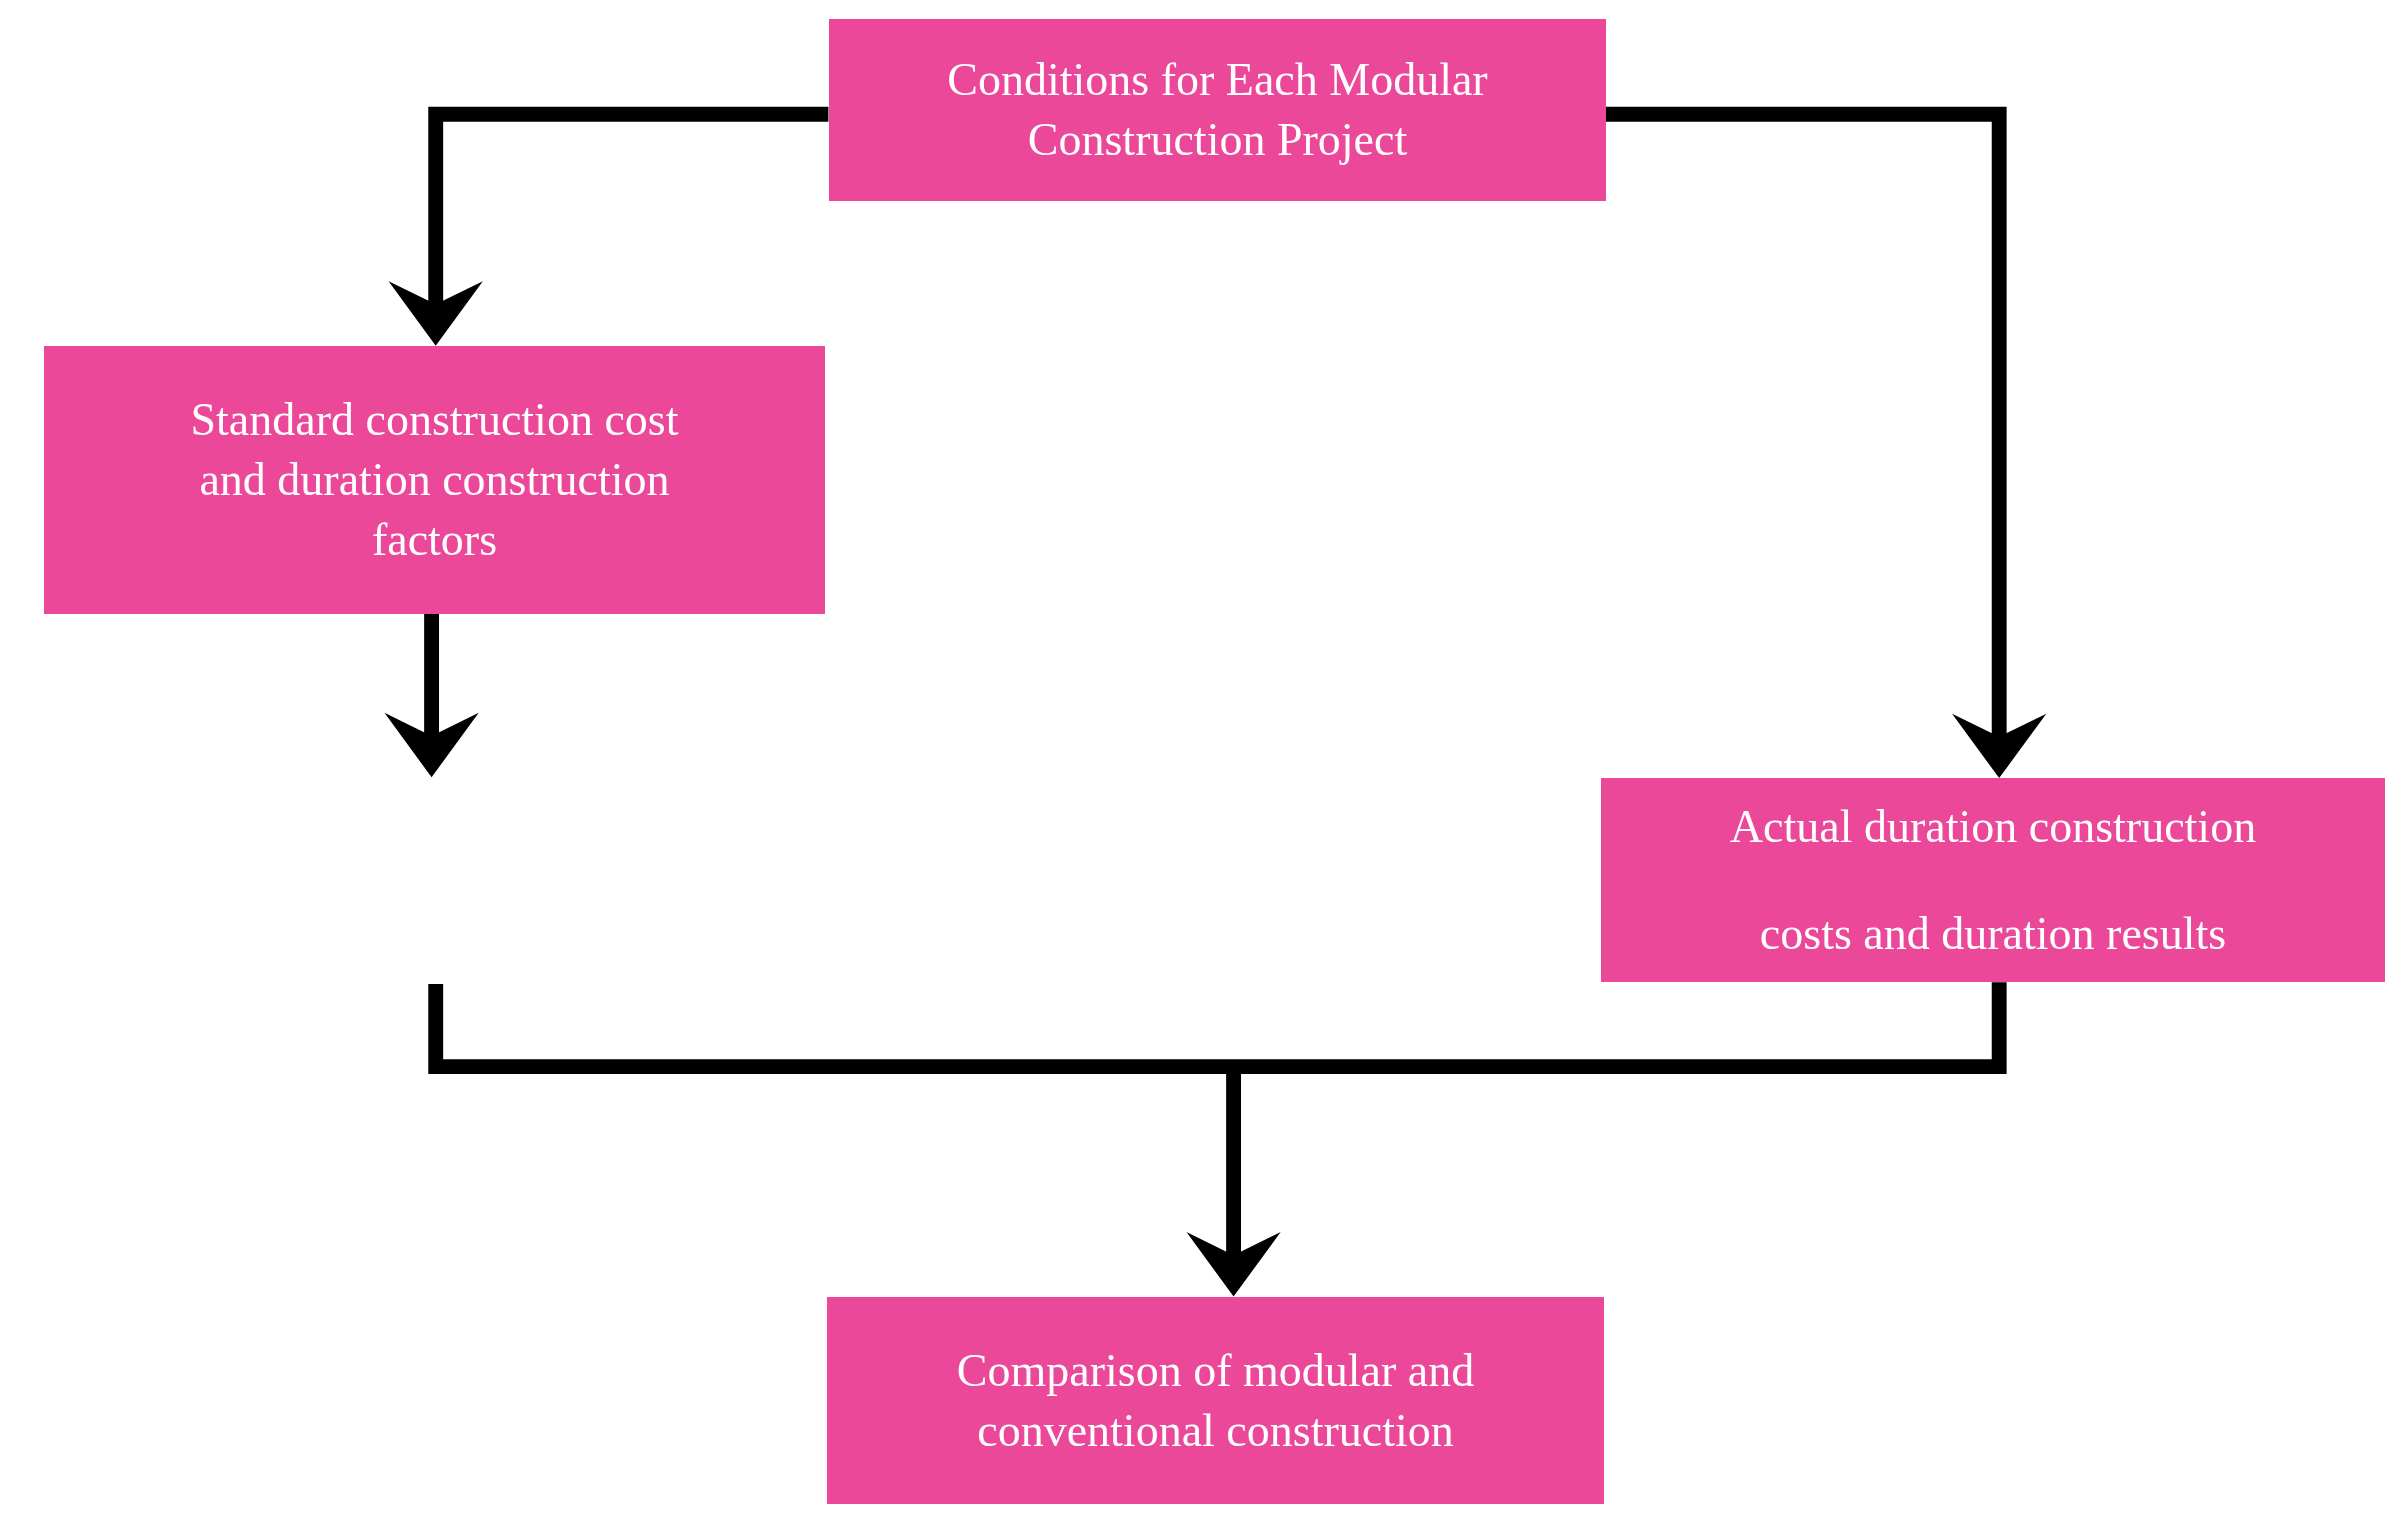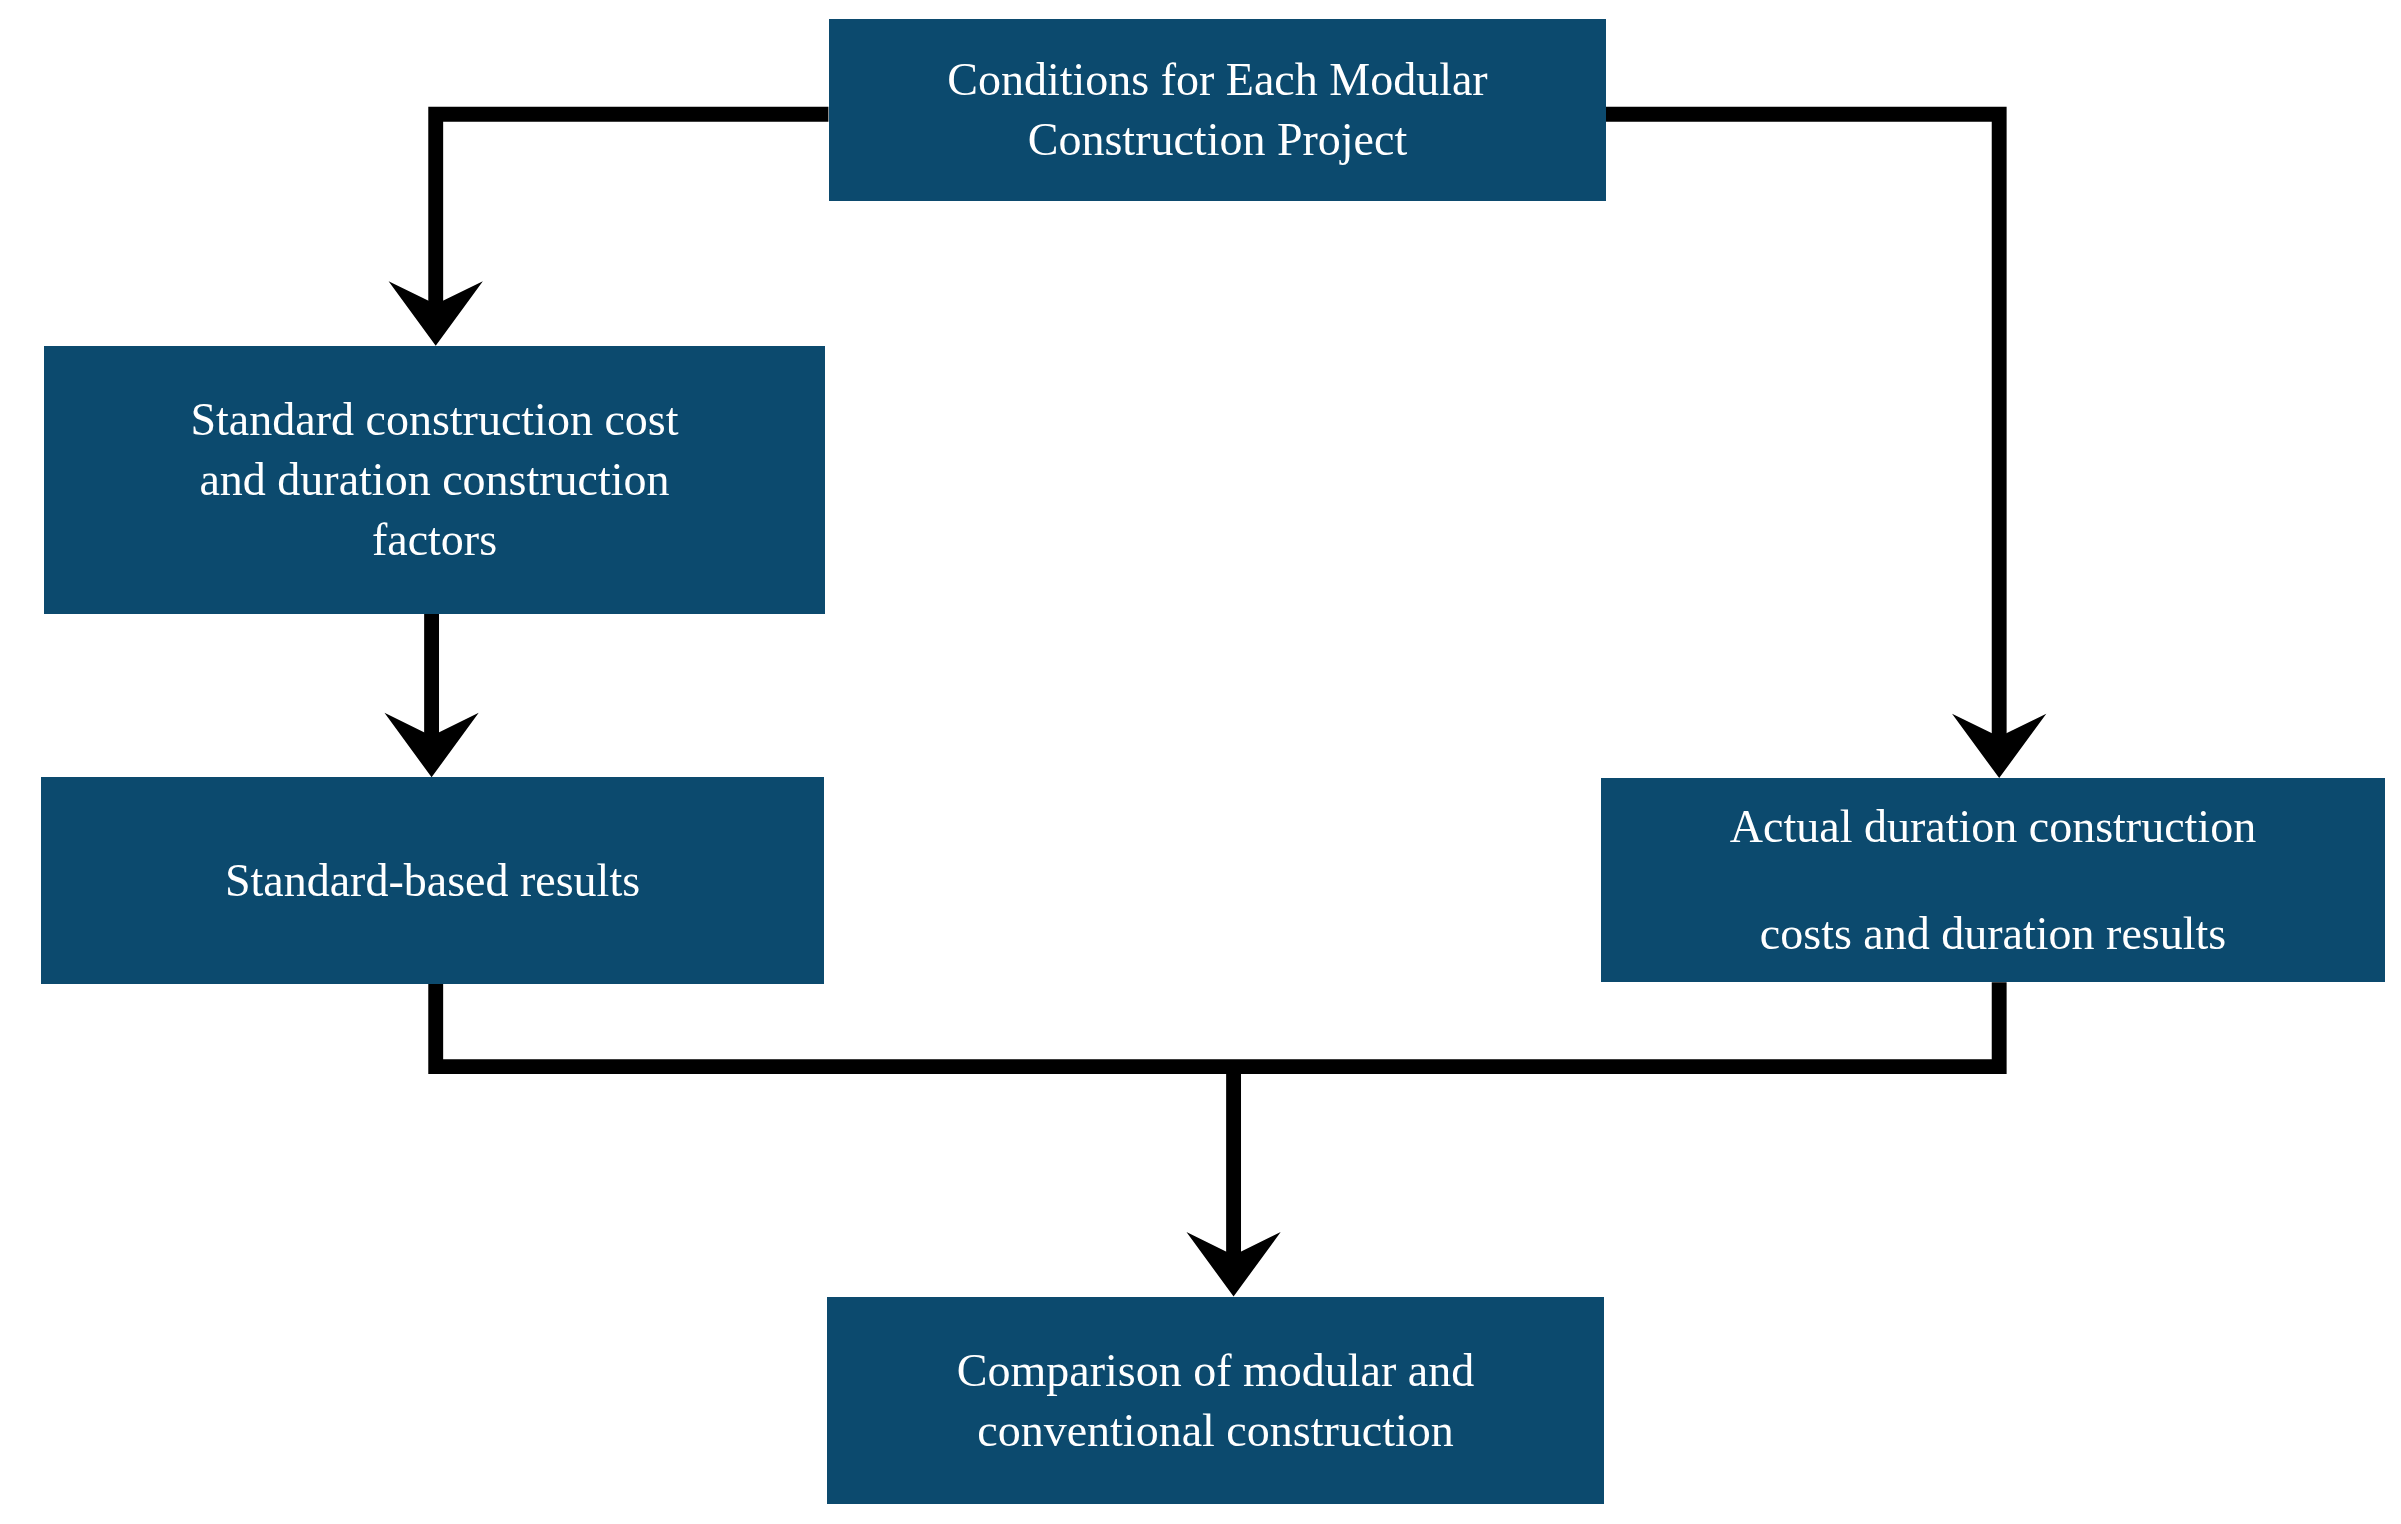--- a/index.html
+++ b/index.html
@@ -17,21 +17,21 @@
     font-family: "Liberation Serif", "DejaVu Serif", serif;
   }
   .node {
     position: absolute;
     box-sizing: border-box;
     display: flex;
     align-items: center;
     justify-content: center;
     text-align: center;
     color: #ffffff;
-    background: #0c4a6e;
+    background: #ec4899;
     line-height: 1.30;
     padding: 0 15px;
   }
   .node span {
     display: block;
     width: 100%;
   }
 
   
   #node-top        { left: 829px; top:   19px; width: 777px; height: 182px; font-size: 46px; }
@@ -87,25 +87,20 @@
   </div>
 
   <div class="node" id="node-standard-factors">
     <span>
         <span style="display: block;">Standard construction cost</span>
         <span style="display: block;">and duration construction</span>
         <span style="display: block;">factors</span>
       </span>
   </div>
 
-  <div class="node" id="node-standard-results">
-    <span>
-        <span style="display: block;">Standard-based results</span>
-      </span>
-  </div>
 
   <div class="node" id="node-actual-results">
     <span>
         <span style="display: block;">Actual duration construction</span>
         <span style="display: block; margin-top: 47px;">costs and duration results</span>
       </span>
   </div>
 
   <div class="node" id="node-comparison">
     <span>

